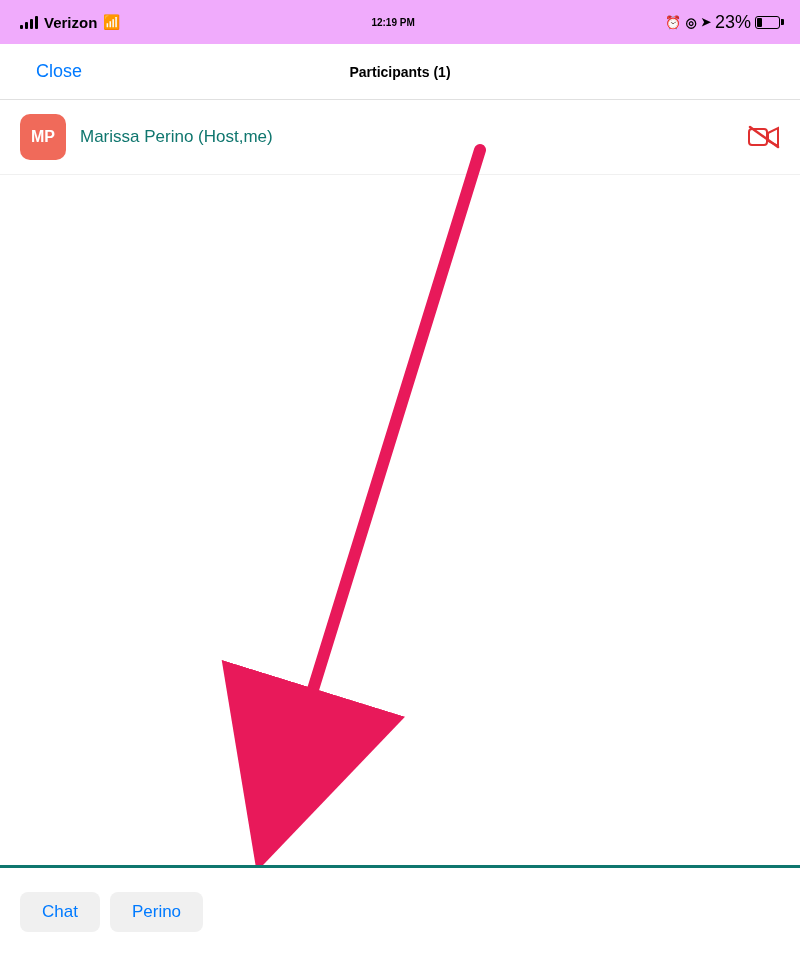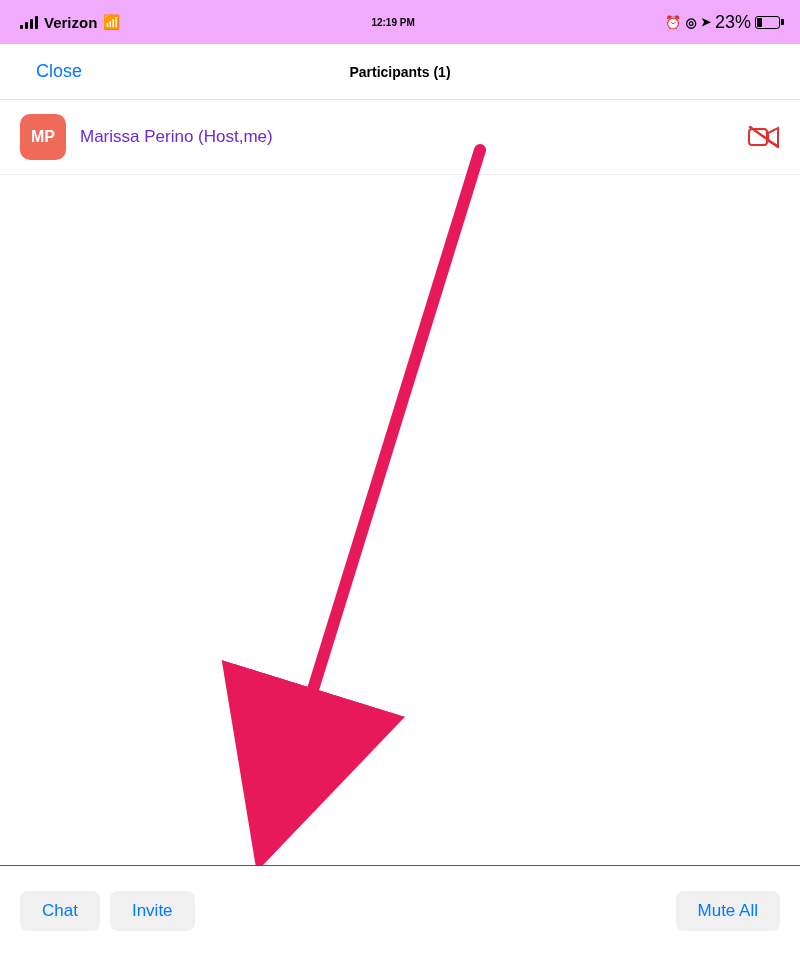--- a/index.html
+++ b/index.html
@@ -157,21 +157,21 @@
       justify-content: center;
       color: #ffffff;
       font-size: 16px;
       font-weight: 600;
       flex-shrink: 0;
       margin-right: 14px;
     }
 
     .participant-name {
       font-size: 17px;
-      color: #6d28d9;
+      color: #0f766e;
       flex: 1;
     }
 
     .video-muted-icon {
       width: 32px;
       height: 24px;
     }
 
     
     .arrow-annotation {
@@ -183,21 +183,21 @@
     }
 
     
     .bottom-toolbar {
       position: absolute;
       bottom: 0;
       left: 0;
       width: 100%;
       height: 90px;
       background: #ffffff;
-      border-top: 1px solid #0f766e;
+      border-top: 3px solid #0f766e;
       display: flex;
       align-items: center;
       justify-content: space-around;
       padding: 12px 20px;
     }
 
     .toolbar-btn {
       background: #f0f0f0;
       border: none;
       border-radius: 8px;
@@ -292,21 +292,20 @@
         </marker>
       </defs>
       <line x1="480" y1="50" x2="285" y2="680" stroke="#E8195A" stroke-width="12" stroke-linecap="round" marker-end="url(#arrowhead)"></line>
     </svg>
 
   </div>
 
   <div class="bottom-toolbar">
     <div class="toolbar-group-left">
       <button class="toolbar-btn">Chat</button>
-      <button class="toolbar-btn">Invite</button>
+      <button class="toolbar-btn">Perino</button>
     </div>
     <div class="toolbar-spacer"></div>
     <div class="toolbar-group-right">
-      <button class="toolbar-btn">Mute All</button>
     </div>
   </div>
 
 </div>
 
 </body></html>

